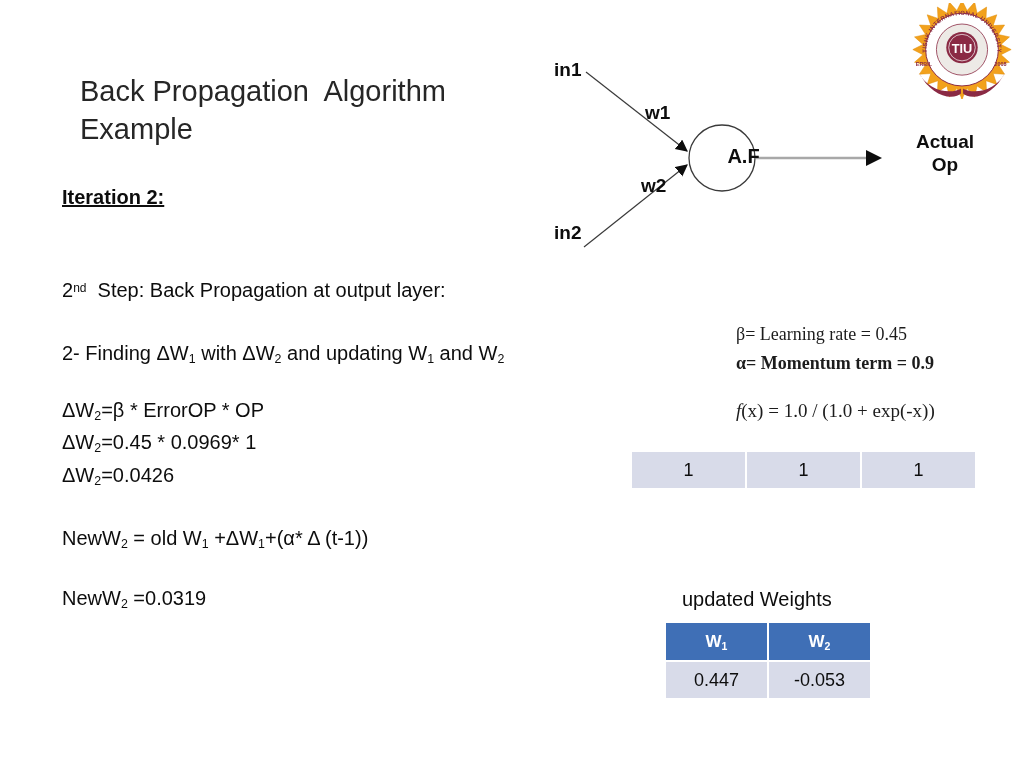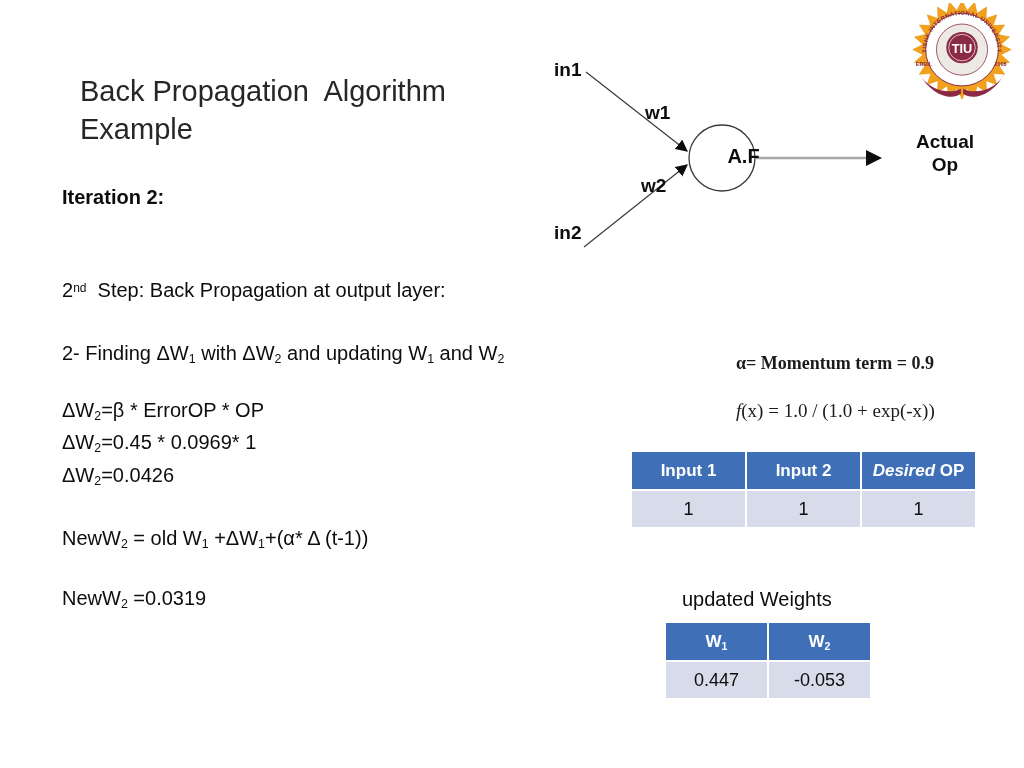--- a/index.html
+++ b/index.html
@@ -12,21 +12,21 @@
 
   
   .title {
     left:80px; top:72px; width:460px;
     font-size:29px; line-height:38px; font-weight:300;
     color:#262626; white-space:pre-wrap; margin:0;
   }
   
   .iteration {
     left:62px; top:186px; font-size:20px; font-weight:700;
-    color:#0d0d0d;
+    text-decoration:underline; color:#0d0d0d;
   }
 
   
   .rich { left:62px; font-size:20px; color:#0d0d0d; white-space:pre-wrap; line-height:26px; }
   sub { font-size:0.62em; line-height:0; position:relative; top:0.28em; vertical-align:baseline; }
   sup { font-size:0.6em;  line-height:0; position:relative; top:-0.45em; vertical-align:baseline;margin-top:18px; }
   .it { font-style:italic; }
 
   .step    { top:277px; }
   .finding { top:340px; }
@@ -104,30 +104,26 @@
   <div class="abs rich n3"><span>NewW</span><sub>2</sub><span> =0.0319</span></div>
 
   <div class="abs netlbl lbl-in1">in1</div>
   <div class="abs netlbl lbl-w1">w1</div>
   <div class="abs netlbl lbl-w2">w2</div>
   <div class="abs netlbl lbl-in2">in2</div>
   <div class="abs netlbl lbl-af">A.F</div>
   <div class="abs netlbl lbl-out">Actual
 Op</div>
 
+  <div class="abs param param-beta">β= Learning rate = 0.45</div>
   <div class="abs param param-alpha">α= Momentum term = 0.9</div>
   <div class="abs param param-fx"><span class="it">f</span><span>(x) = 1.0 / (1.0 + exp(-x))</span></div>
 
   <table class="abs tbl io-table">
     <tbody>
-        <tr>
-      <th><span>Input 1</span></th>
-      <th><span>Input 2</span></th>
-      <th><span class="it">Desired</span><span> OP</span></th>
-    </tr>
     <tr>
       <td>1</td>
       <td>1</td>
       <td>1</td>
     </tr>
   </tbody>
     </table>
 
   <div class="abs weights-caption">updated Weights</div>
   <table class="abs tbl weights-table">

